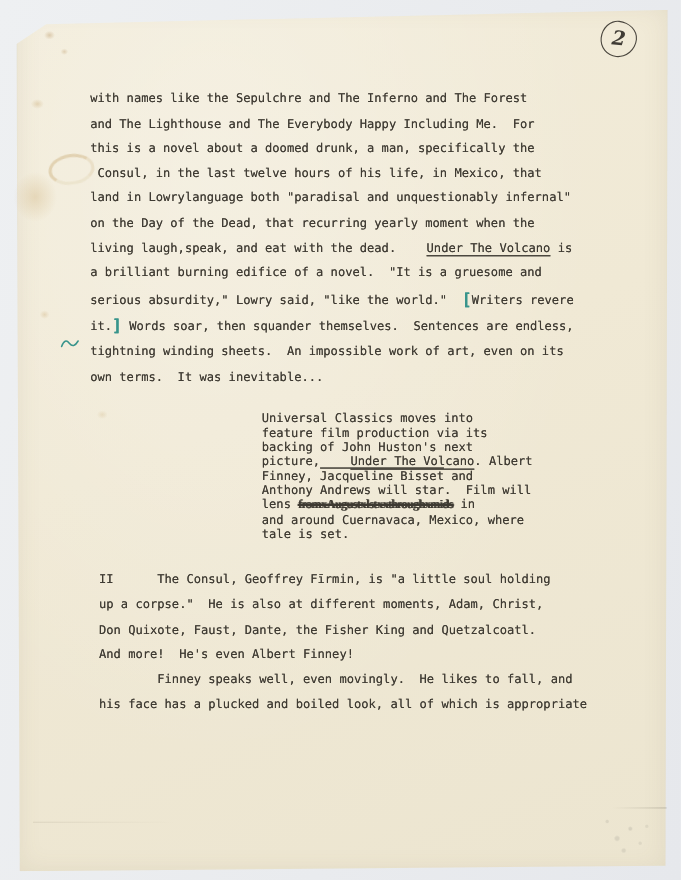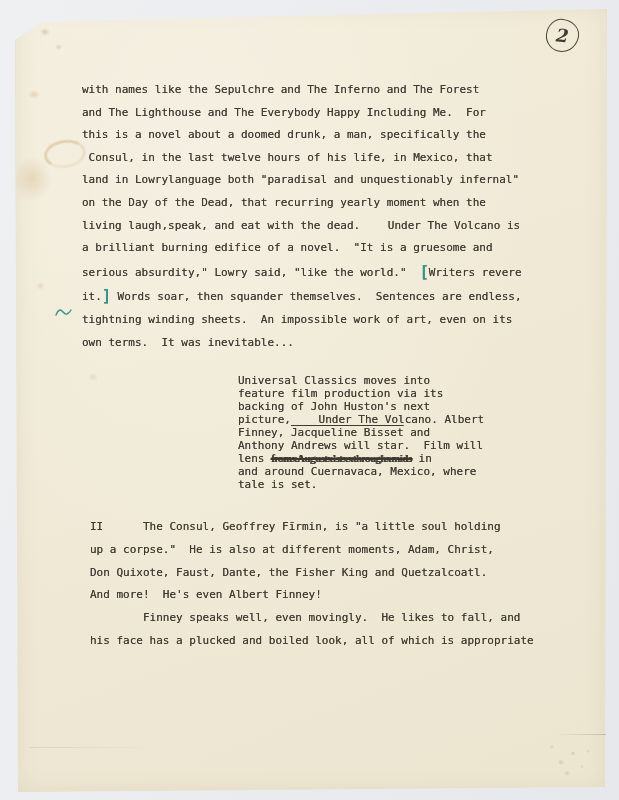--- a/index.html
+++ b/index.html
@@ -55,21 +55,21 @@
       radial-gradient(circle at 35% 55%,rgba(110,110,105,.28) 1.4px,rgba(0,0,0,0) 3px),
       radial-gradient(circle at 70% 65%,rgba(110,110,105,.22) 1px,rgba(0,0,0,0) 2px),
       radial-gradient(circle at 45% 80%,rgba(110,110,105,.25) 1.2px,rgba(0,0,0,0) 2.6px),
       radial-gradient(circle at 80% 30%,rgba(110,110,105,.2) 1px,rgba(0,0,0,0) 2px);
     filter:blur(.3px);
   }
   .text-layer{position:absolute;left:0;top:0;width:619px;height:800px;margin-left:32px;}
   .block{position:absolute;white-space:pre;color:#3e3a32;
     text-shadow:0 0 .5px rgba(62,58,50,.75);}
   .tline{white-space:pre;}
-  .seg.u{text-underline-offset:2.5px;
+  .seg.u{text-decoration:underline;text-underline-offset:2.5px;
     text-decoration-thickness:1px;padding-left:21px;}
   .seg.ol{text-decoration:overline;text-decoration-thickness:1px;}
   .seg.xout{text-decoration:line-through;text-decoration-thickness:1.6px;
     text-shadow:.7px 0 0 currentColor,-.5px 0 0 currentColor;letter-spacing:-.2px;font-family:Liberation Serif, serif;}
   .seg.bracket{color:#37948b;font-weight:bold;font-size:15px;
     text-shadow:0 0 .4px #37948b;display:inline-block;transform:translateY(1px);}
   .page-number-circle{
     position:absolute;left:546px;top:19px;width:31px;height:31px;
     border:1.7px solid #4a463e;
     border-radius:46% 54% 52% 48% / 52% 46% 54% 48%;

